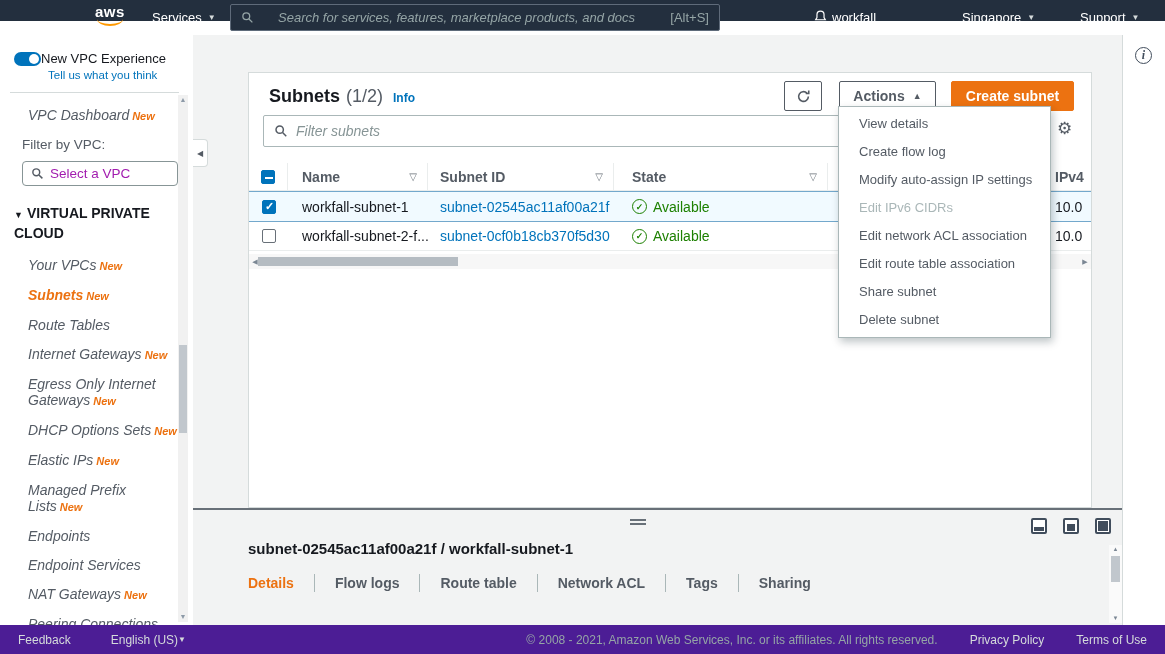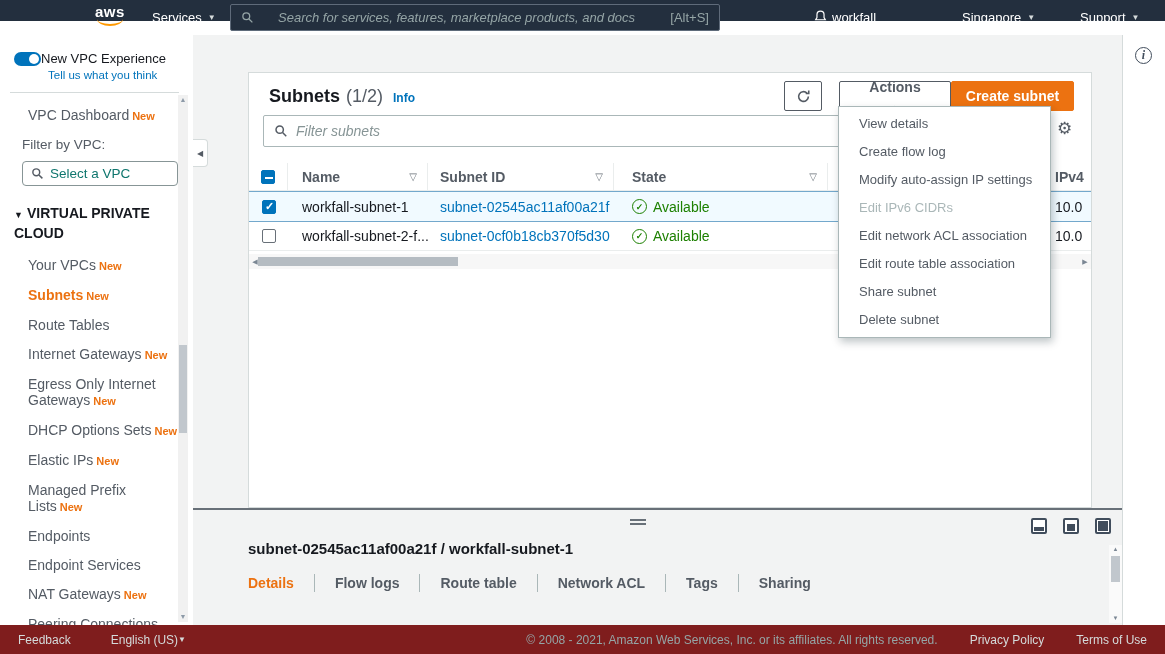--- a/index.html
+++ b/index.html
@@ -21,45 +21,45 @@
 
   
   .sidebar { position:absolute; top:35px; left:0; width:193px; height:590px; background:#fff; overflow:hidden; }
   .exp-row { display:flex; align-items:center; padding:16px 0 0 14px; }
   .toggle { width:27px; height:14px; border-radius:8px; background:#0073bb; position:relative; flex:none; cursor:pointer; }
   .toggle .knob { position:absolute; right:2px; top:2px; width:10px; height:10px; border-radius:50%; background:#fff; }
   .exp-label { font-size:13px; color:#16191f; }
   .exp-link { margin:3px 0 0 48px; font-size:11.5px; color:#0073bb; cursor:pointer; }
   .side-divider { border-bottom:1px solid #d5dbdb; margin:11px 14px 0 10px; }
   .side-list { padding:14px 0 0 28px; }
-  .side-item { font-size:14px; color:#545b64; margin-bottom:13px; line-height:16px; max-width:152px; cursor:pointer; }
+  .side-item { font-size:14px; color:#545b64; margin-bottom:13px; line-height:16px; max-width:152px; cursor:pointer;font-style:italic; }
   .side-item.active { color:#ec7211; font-weight:bold; }
   .badge-new { color:#ec7211; font-size:11px; font-weight:bold; margin-left:3px; }
   .filter-label { font-size:13.5px; color:#545b64; margin:2px 0 9px -6px; }
   .vpc-select { width:156px; height:25px; margin:0 0 18px -6px; border:1px solid #879596; border-radius:4px; display:flex; align-items:center; gap:6px; padding:0 8px; color:#687078; cursor:text; }
-  .vpc-select .ph { font-size:13.5px; color:#0f766e; }
+  .vpc-select .ph { font-size:13.5px; color:#a21caf; }
   .side-section { font-size:14px; font-weight:bold; color:#16191f; margin:4px 0 15px -14px; max-width:168px; line-height:18px; cursor:pointer; }
   .side-section .sec-caret { font-size:9px; color:#16191f; margin-right:4px; }
   
   .sscroll { position:absolute; top:60px; right:5px; width:10px; height:527px; background:#f1f1f1; }
   .sscroll .arr { position:absolute; left:0; width:10px; height:10px; font-size:7px; color:#8d9aa8; text-align:center; line-height:10px; cursor:pointer; }
   .sscroll .thumb { position:absolute; left:1px; width:8px; top:250px; height:88px; background:#c1c7cd; cursor:grab; }
 
   .collapse-tab { position:absolute; left:193px; top:139px; width:15px; height:28px; background:#fff; border:1px solid #d5dbdb; border-left:none; border-radius:0 4px 4px 0; display:flex; align-items:center; justify-content:center; font-size:8px; color:#545b64; cursor:pointer; z-index:5; }
 
   
   .main { position:absolute; top:35px; left:193px; width:929px; height:590px; background:#f2f3f3; }
   .card { position:absolute; left:55px; top:37px; width:844px; height:436px; background:#fff; border:1px solid #d5dbdb; }
   .card-title { position:absolute; left:20px; top:13px; display:flex; align-items:baseline; gap:6px; }
   .card-title .t { font-size:18px; font-weight:bold; color:#16191f; }
   .card-title .c { font-size:18px; color:#545b64; }
   .card-title .info { font-size:12px; font-weight:bold; color:#0073bb; margin-left:4px; cursor:pointer; }
   .btn { position:absolute; top:8px; height:30px; border:1px solid #545b64; border-radius:2px; background:#fff; color:#545b64; font-weight:bold; font-size:14px; display:flex; align-items:center; justify-content:center; gap:8px; cursor:pointer; }
   .btn-refresh { left:535px; width:38px; }
-  .btn-actions { left:590px; width:112px;flex-direction:column; }
+  .btn-actions { left:590px; width:97px; }
   .btn-actions .up { font-size:9px; }
   .btn-primary { left:702px; width:123px; background:#ec7211; border-color:#ec7211; color:#fff; }
   .filter-input { position:absolute; left:14px; top:42px; width:783px; height:32px; border:1px solid #aab7b8; border-radius:2px; display:flex; align-items:center; gap:8px; padding:0 10px; color:#879596; cursor:text; }
   .filter-input .ph { font-style:italic; font-size:14px; color:#879596; }
   .gear { position:absolute; left:808px; top:47px; font-size:17px; color:#545b64; cursor:pointer; line-height:1; }
 
   
   .table { position:absolute; left:0; top:90px; width:842px; }
   .trow { display:flex; width:842px; border-bottom:1px solid #eaeded; align-items:stretch; }
   .thead { height:28px; }
@@ -110,21 +110,21 @@
   .tab-sep { width:1px; height:18px; background:#aab7b8; }
   .vscroll { position:absolute; right:0; top:35px; width:13px; height:78px; background:#fafafa; }
   .vscroll .arr { position:absolute; left:0; width:13px; height:9px; font-size:6px; color:#7b8794; text-align:center; line-height:9px; cursor:pointer; }
   .vscroll .thumb { position:absolute; left:2px; top:11px; width:9px; height:26px; background:#c1c7cd; cursor:grab; }
 
   
   .help-strip { position:absolute; top:35px; right:0; width:43px; height:590px; background:#fff; border-left:1px solid #d5dbdb; }
   .info-circle { position:absolute; top:12px; left:12px; width:17px; height:17px; border:1.5px solid #414d5c; border-radius:50%; color:#414d5c; font-family:"Liberation Serif", serif; font-style:italic; font-weight:bold; font-size:12px; display:flex; align-items:center; justify-content:center; cursor:pointer; }
 
   
-  .footer { position:absolute; bottom:0; left:0; width:100%; height:29px; background:#7f1d1d; display:flex; align-items:center; font-size:12px; color:#d5dbdb; }
+  .footer { position:absolute; bottom:0; left:0; width:100%; height:29px; background:#4c1d95; display:flex; align-items:center; font-size:12px; color:#d5dbdb; }
   .footer .fb { margin-left:18px; cursor:pointer; }
   .footer .lang { margin-left:40px; display:flex; align-items:center; cursor:pointer; }
   .footer .copy { margin-left:auto; color:#95a5a6; }
   .footer .flink { margin-left:32px; cursor:pointer; }
   .footer .flink:last-child { margin-right:18px; }
 </style>
 </head>
 <body>
 
 <div id="app">

